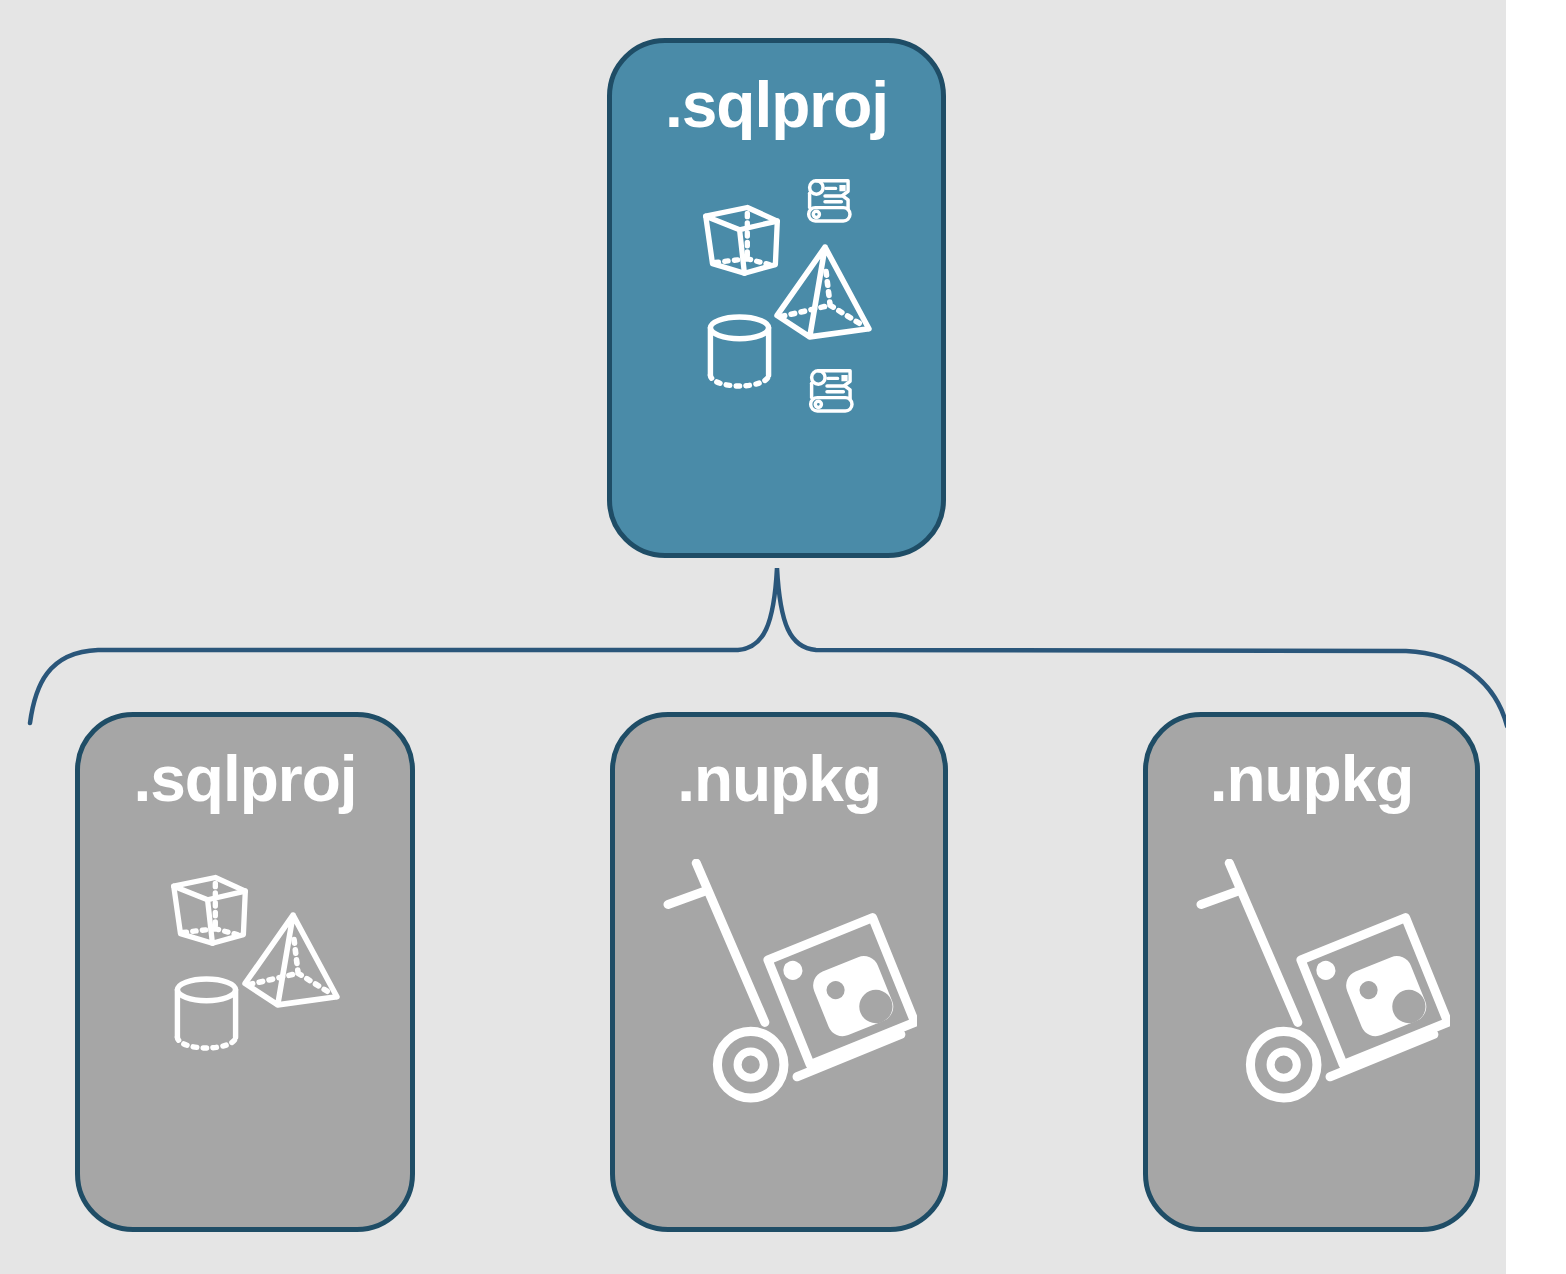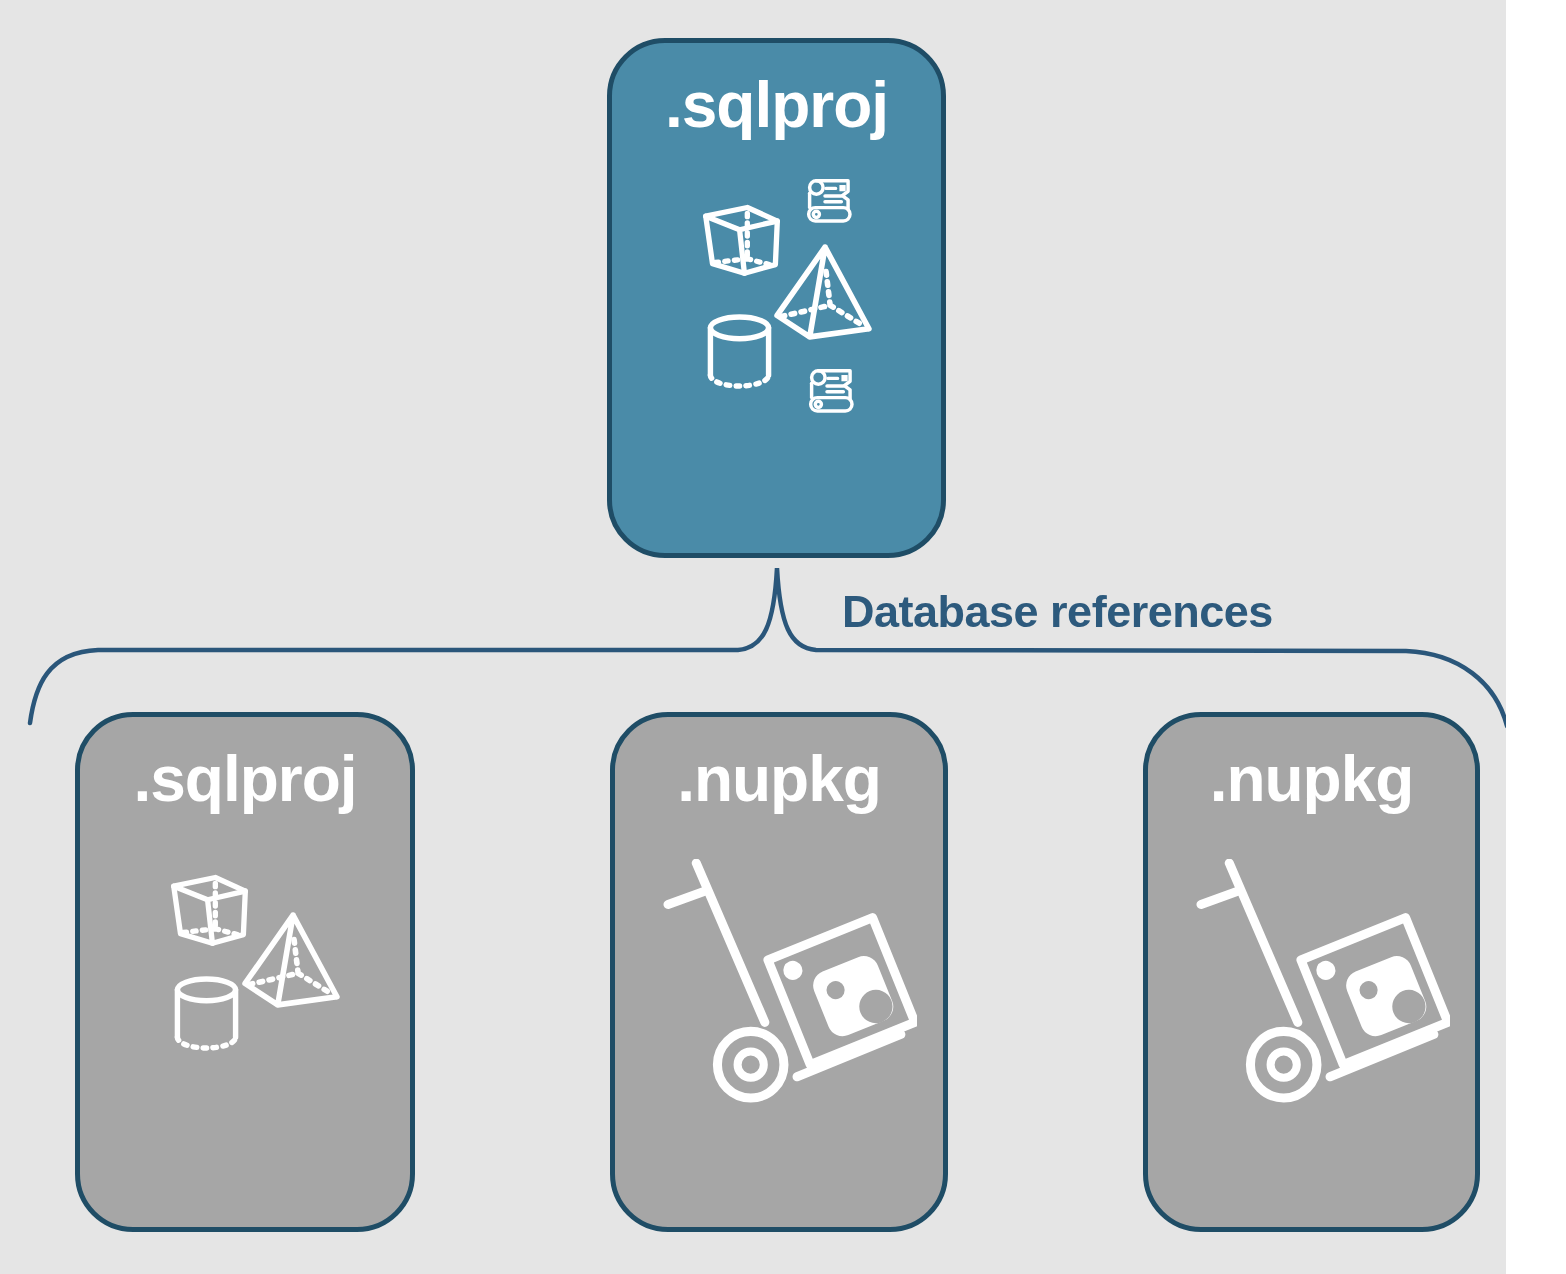--- a/index.html
+++ b/index.html
@@ -106,21 +106,20 @@
     <svg class="icon" style="left:188px;top:320px;width:54px;height:50px">
         <use href="#sym-scroll"></use>
       </svg>
   </div>
 
   <svg class="brace" viewBox="0 0 1566 1274">
     <path d="M30 723 C35 686 48 652 98 650 L738 650 C764 648 774 624 777 568
              C780 624 790 648 816 650 L1406 651 C1459 653 1496 683 1507 726" fill="none" stroke="#2a567a" stroke-width="4.5" stroke-linecap="round"></path>
   </svg>
 
-  <div class="caption">Database references</div>
 
   <div class="node node-child c0">
     <span class="box-label">.sqlproj</span>
     <svg class="icon" style="left:84px;top:146px;width:92px;height:89px">
         <use href="#sym-cube"></use>
       </svg>
     <svg class="icon" style="left:160px;top:192px;width:102px;height:100px">
         <use href="#sym-pyramid"></use>
       </svg>
     <svg class="icon" style="left:92px;top:258px;width:69px;height:77px">

